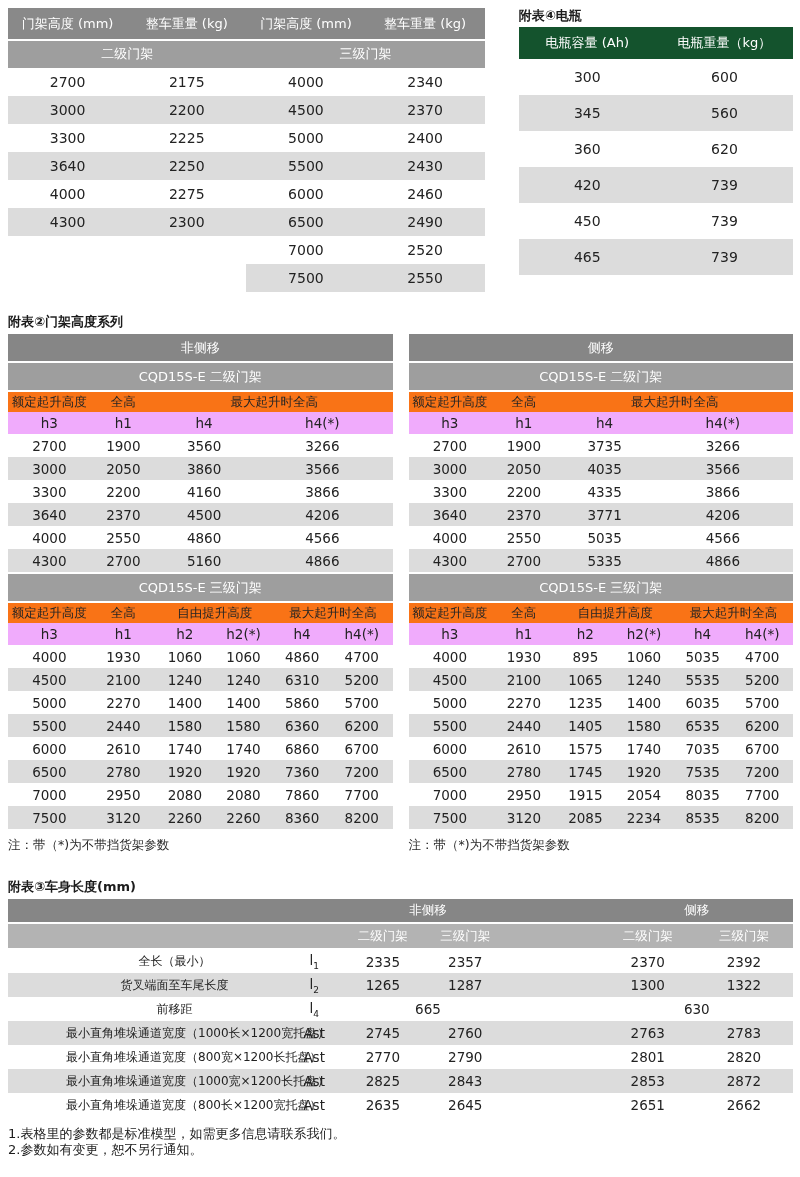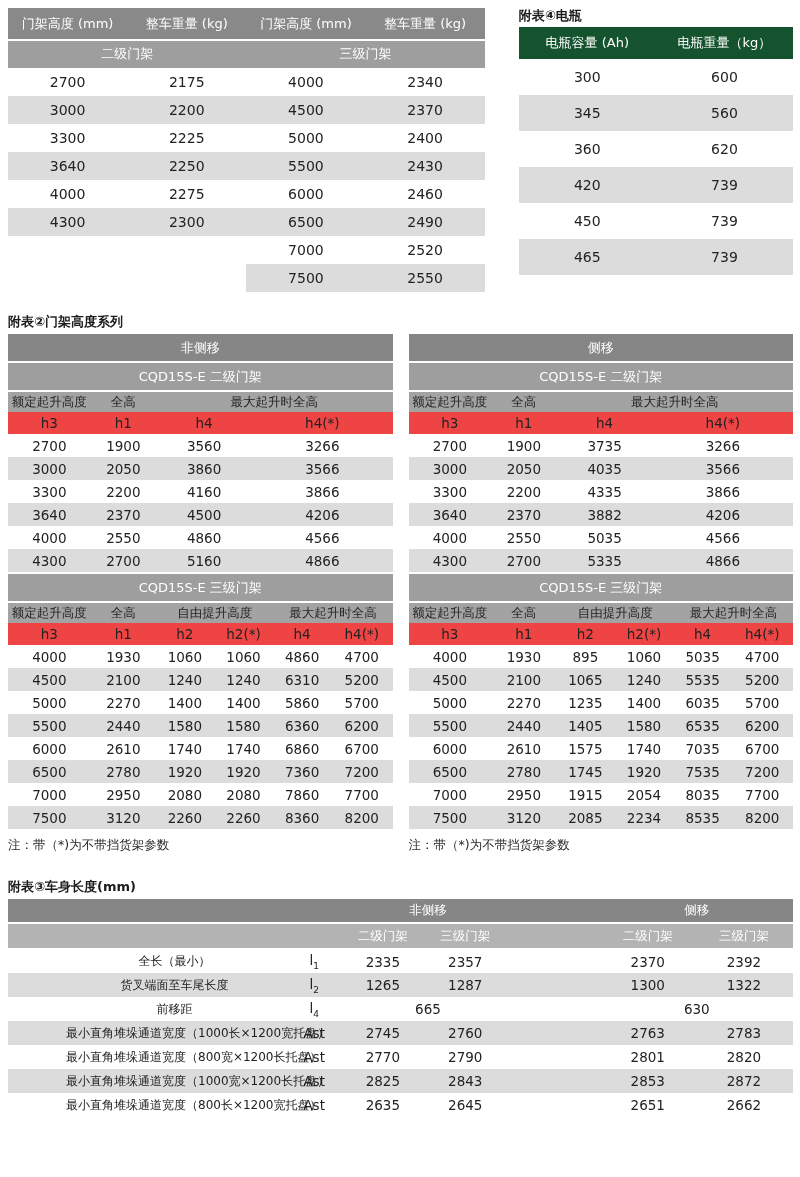--- a/index.html
+++ b/index.html
@@ -49,22 +49,22 @@
   .mast-row { display: flex; gap: 16px; }
   .panel { flex: 1 1 0; }
 
   .band {
     height: 27px; line-height: 27px; text-align: center;
     color: #ffffff; font-size: 13px; margin-bottom: 2px;
   }
   .band-dark { background: #868686; }
   .band-mid  { background: #9e9e9e; text-align: center; }
 
-  .mast thead th { height: 20px; font-size: 12.5px; color: #242424; background: #a3a3a3; }
-  .mast tbody.sym tr { background: #ef4444; }
+  .mast thead th { height: 20px; font-size: 12.5px; color: #242424; background: #f97316; }
+  .mast tbody.sym tr { background: #f0abfc; }
   .mast tbody.sym td { height: 22px; font-size: 13.5px; }
   .mast tbody.data td { height: 23px; font-size: 13.5px; }
   .mast tbody.data tr:nth-child(even) { background: #dcdcdc; }
   .mast { margin-bottom: 2px; }
 
   .note { font-size: 12.5px; color: #2a2a2a; margin-top: 8px; line-height: 16px; }
 
   
   .s3-title { margin-top: 26px; margin-bottom: 5px; }
   .t3 thead tr.gband th {
@@ -415,21 +415,21 @@
             </tr>
             <tr>
               <td>3300</td>
               <td>2200</td>
               <td>4335</td>
               <td>3866</td>
             </tr>
             <tr>
               <td>3640</td>
               <td>2370</td>
-              <td>3882</td>
+              <td>3771</td>
               <td>4206</td>
             </tr>
             <tr>
               <td>4000</td>
               <td>2550</td>
               <td>5035</td>
               <td>4566</td>
             </tr>
             <tr>
               <td>4300</td>
@@ -625,14 +625,18 @@
           <td>Ast</td>
           <td>2635</td>
           <td>2645</td>
           <td></td>
           <td>2651</td>
           <td>2662</td>
         </tr>
       </tbody>
   </table>
 
+  <div class="footer">
+    <div>1.表格里的参数都是标准模型，如需更多信息请联系我们。</div>
+    <div>2.参数如有变更，恕不另行通知。</div>
+  </div>
 
 </div>
 
 </body></html>

